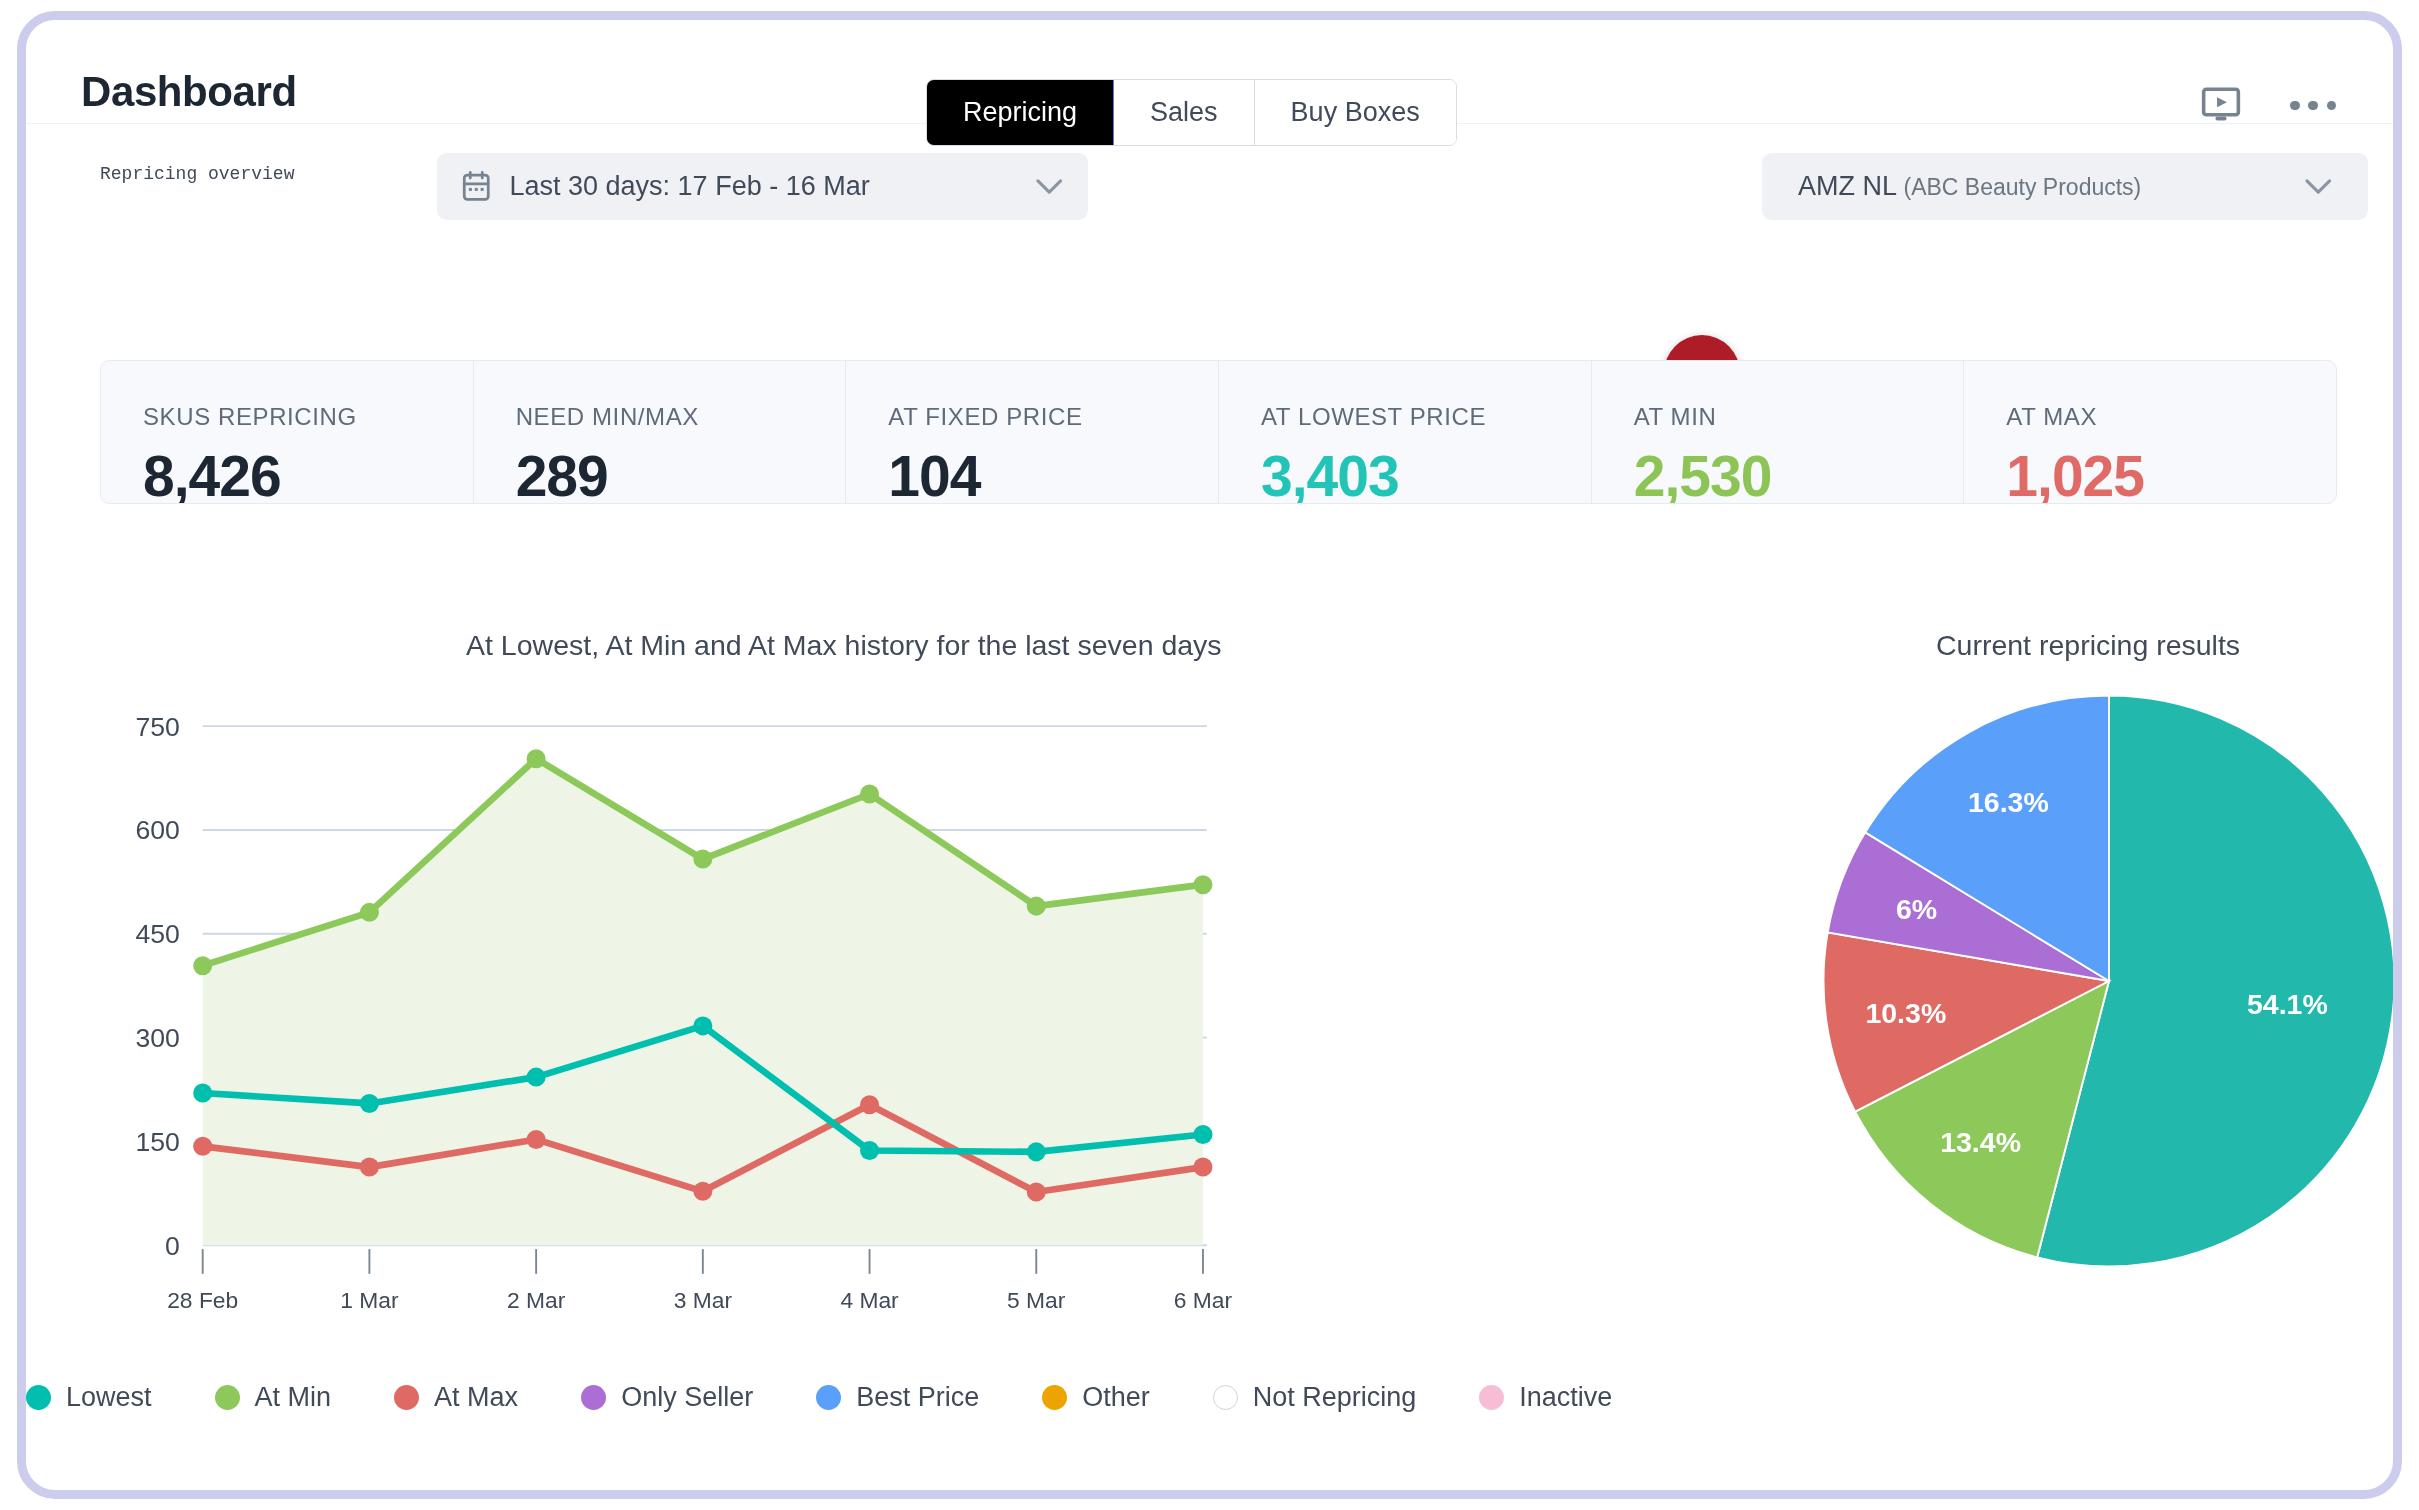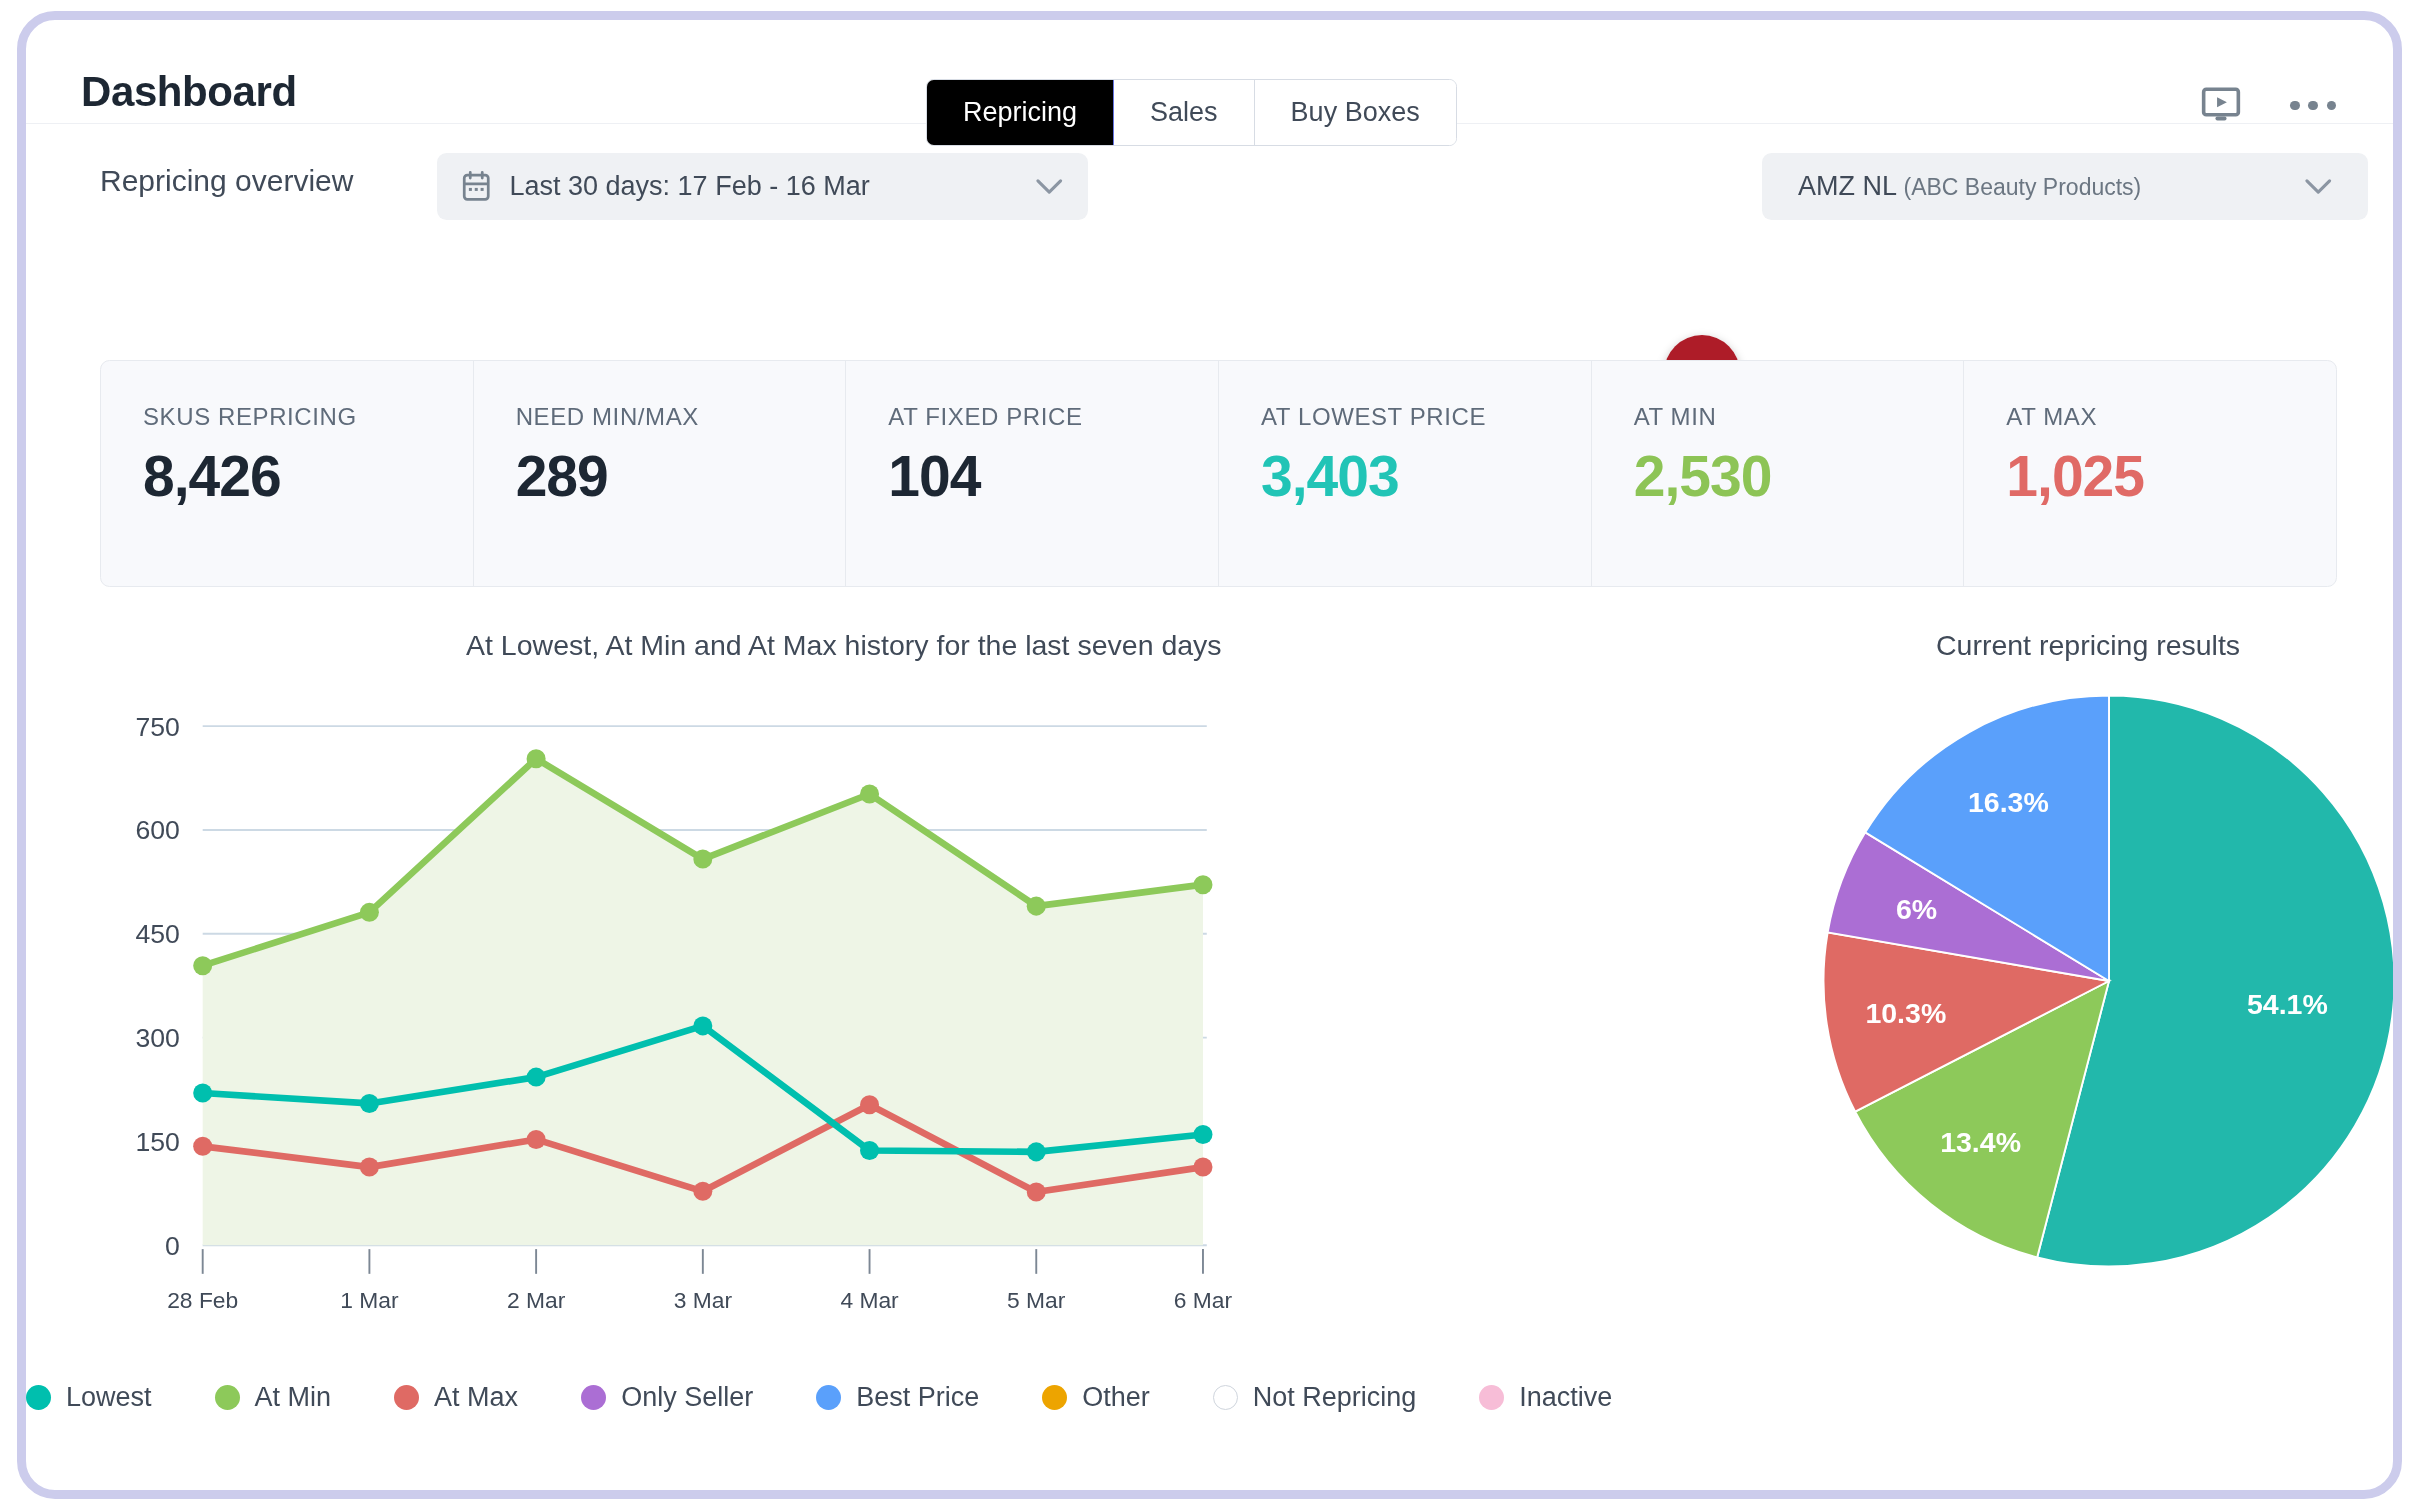--- a/index.html
+++ b/index.html
@@ -48,21 +48,21 @@
     position: absolute; right: 57px; top: 67px;
     display: flex; align-items: center; gap: 49px;
   }
   .icon-btn { cursor: pointer; display: flex; align-items: center; }
   .dots { display: flex; gap: 8.6px; align-items: center; }
   .dots i { width: 9.5px; height: 9.5px; border-radius: 50%; background: #77838f; display: block; }
   
   .filterbar { position: relative; height: 116px; }
   .section-label {
     position: absolute; left: 74px; top: 40px;
-    font-size: 30px; color: #404a58;
+    font-size: 18px; color: #404a58; font-family: Liberation Mono, monospace;
   }
   .pill {
     position: absolute;
     height: 67px; background: #eff1f4; border-radius: 9.5px;
     display: flex; align-items: center; cursor: pointer;
   }
   .pill-date { left: 411px; top: 28.5px; width: 651px; padding: 0 25px; }
   .pill-acct { left: 1736px; top: 28.5px; width: 606px; padding: 0 36px; }
   .pill-text { font-size: 27px; color: #404a58; flex: 1; white-space: nowrap; }
   .pill-text .sub { color: #6b7682; font-size: 23px; }
@@ -74,21 +74,21 @@
     overflow: hidden; box-shadow: 0 2.9px 9.5px rgba(0,0,0,.25);
     background: #fff;
   }
   .flag div { height: 33.34%; }
   .flag .r { background: #ae1c28; }
   .flag .w { background: #ffffff; }
   .flag .b { background: #21468b; }
   
   .kpis {
     position: absolute; left: 74px; top: 340px;
-    width: 2237px; height: 227px;
+    width: 2237px; height: 144px;
     border: 1.9px solid #e7eaef; border-radius: 9.5px;
     background: #f8f9fc; display: flex; overflow: hidden;
   }
   .kpi {
     flex: 1; border-right: 1.9px solid #e7eaef;
     padding: 42px 0 0 42px;
   }
   .kpi:last-child { border-right: none; }
   .kpi-label {
     font-size: 24px; color: #5f6b7a; letter-spacing: 0.6px;

